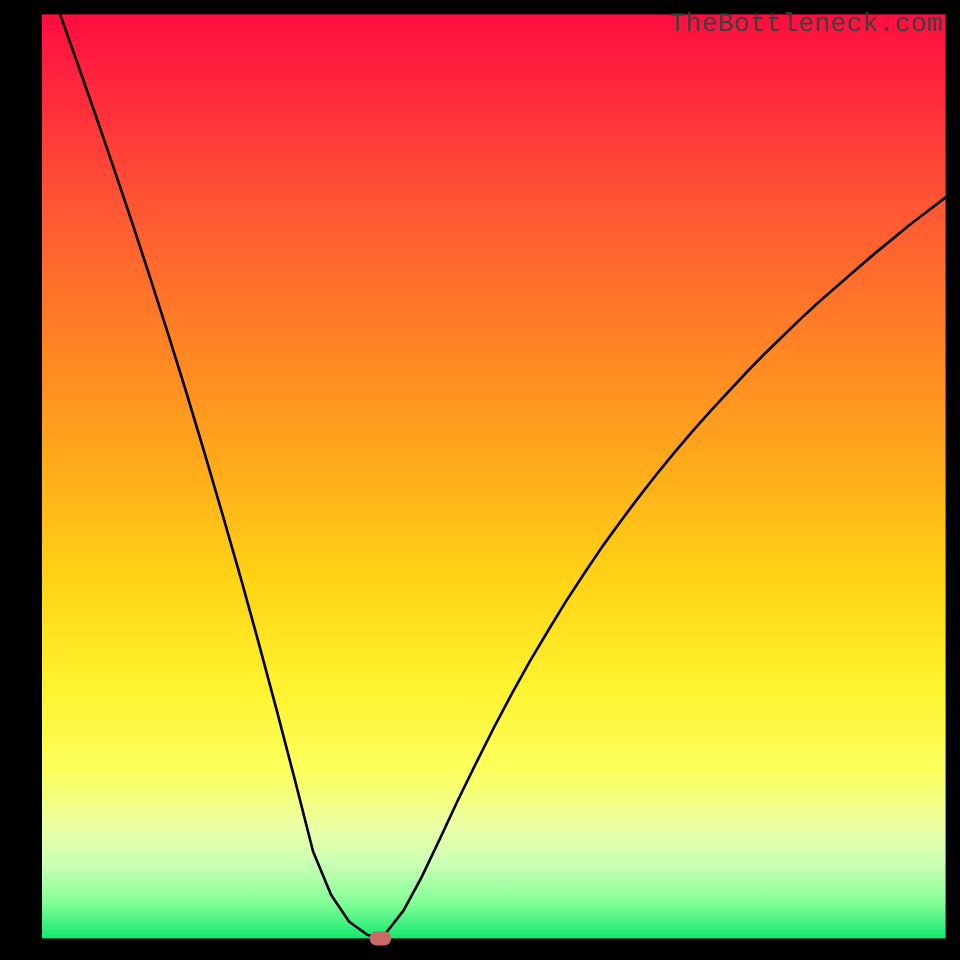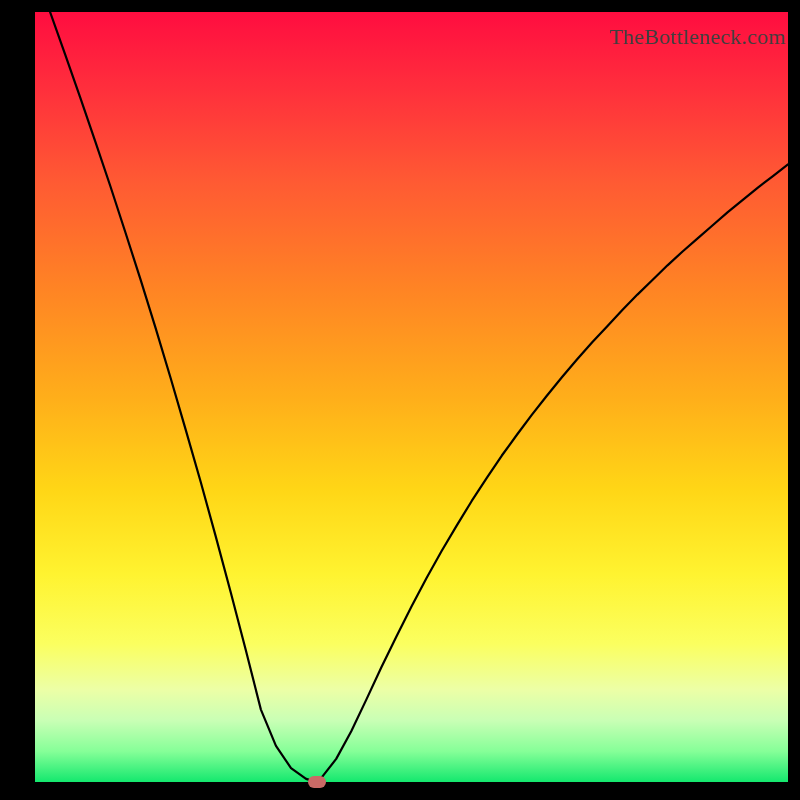--- a/index.html
+++ b/index.html
@@ -41,22 +41,21 @@
     );
   }
   .watermark {
     position: absolute;
     top: 8px;
     right: 14px;
     color: #3f3f3f;
     font-size: 22px;
     font-weight: 400;
     letter-spacing: 0.2px;
-    font-family: Liberation Serif, serif;
-    margin-top: 16px;
+    font-family: Liberation Mono, monospace;
   }
   svg.curve {
     position: absolute;
     left: 0;
     top: 0;
     width: 753px;
     height: 770px;
   }
   .marker {
     position: absolute;

